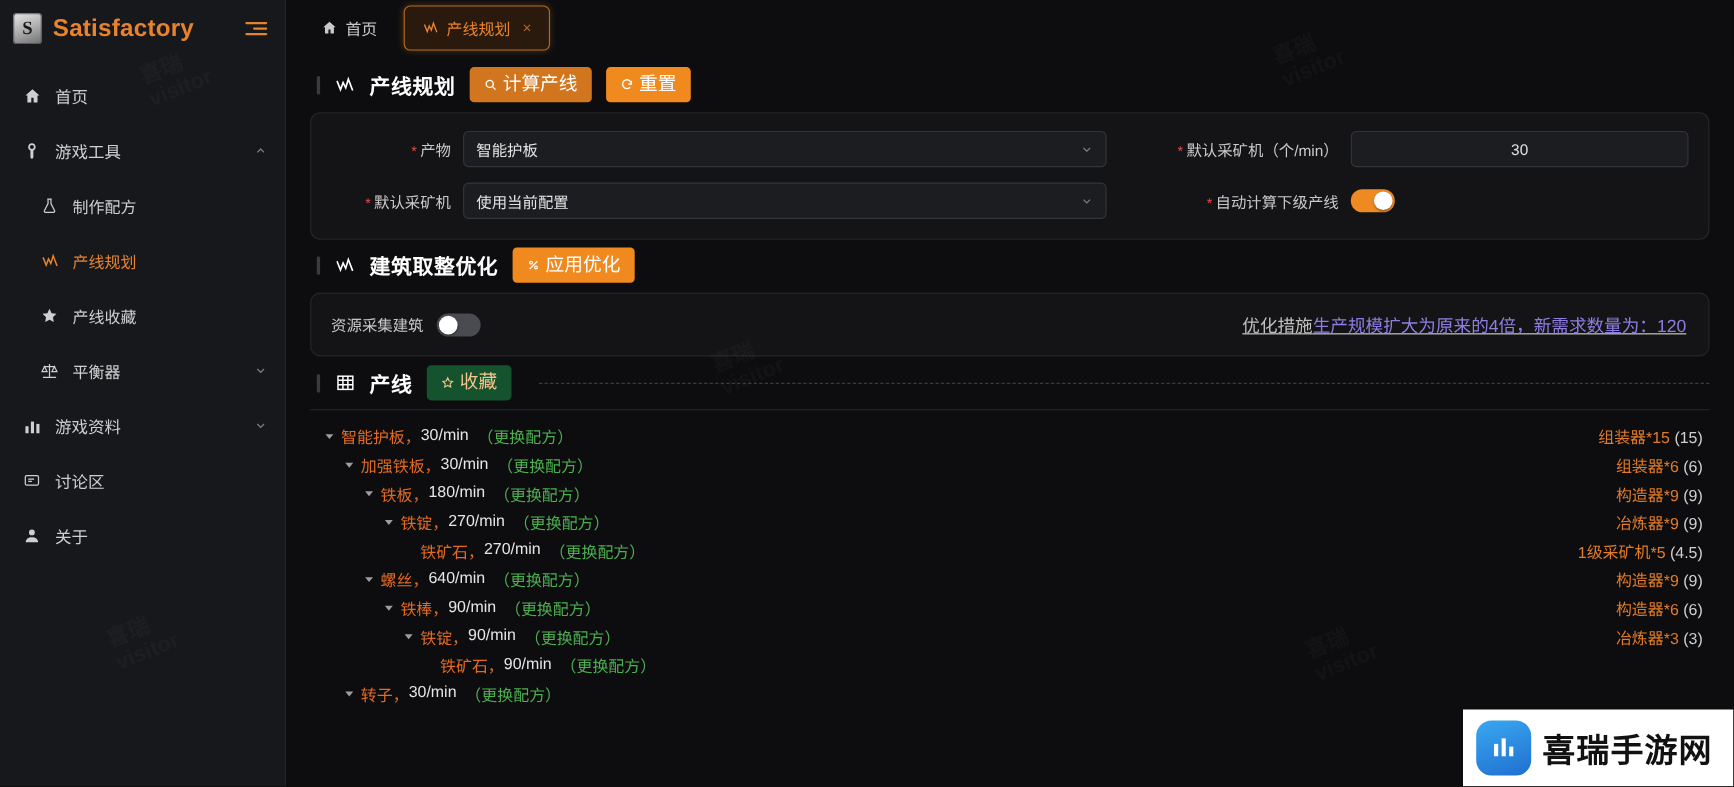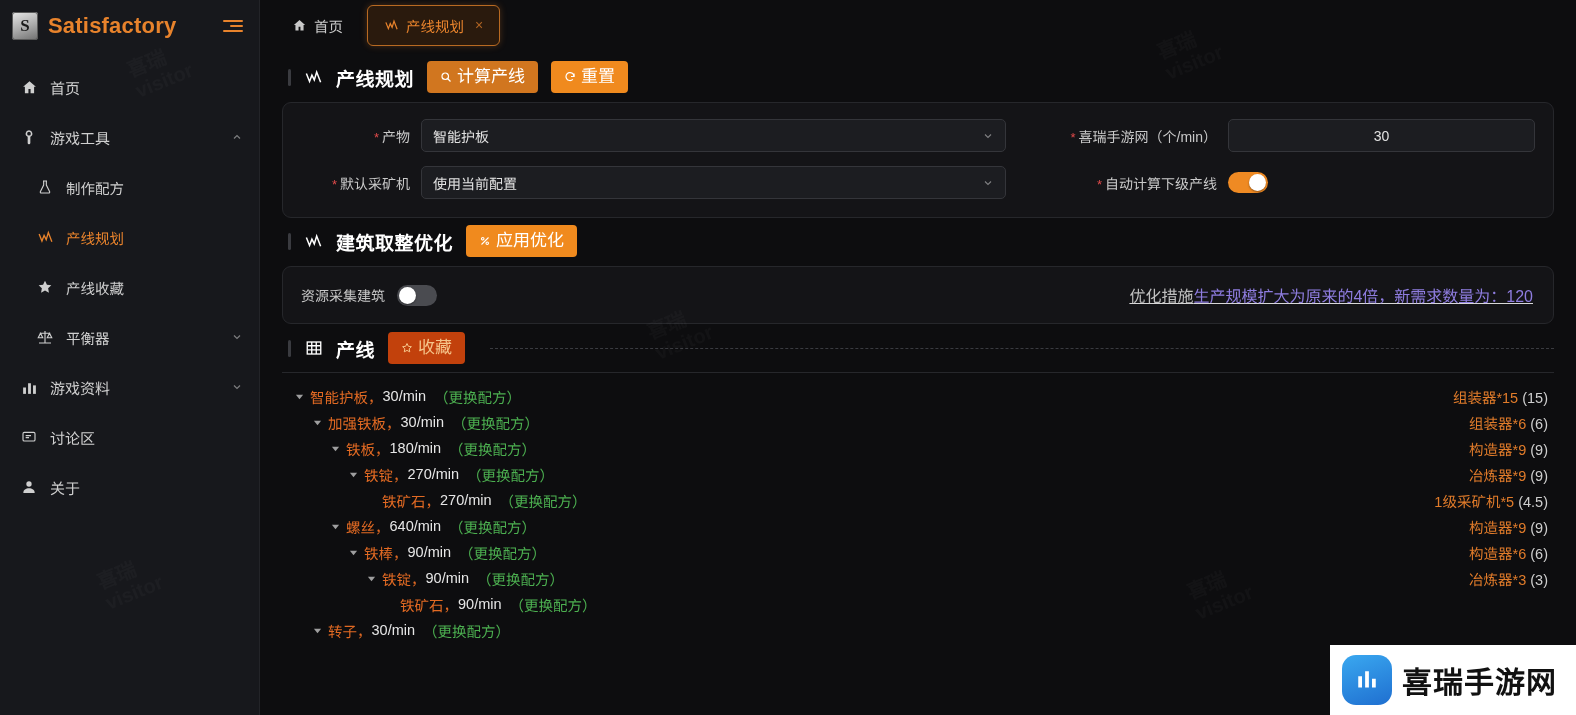--- a/index.html
+++ b/index.html
@@ -105,21 +105,21 @@
 
   .btn {
     display: inline-flex; align-items: center; gap: 5px;
     border: none; border-radius: 4px; cursor: pointer;
     font-size: 17px; color: #fff; padding: 6px 13px;
     font-family: inherit; line-height: 1.2;
   }
   .btn-primary { background: #d1761f; }
   .btn-reset { background: #f08a1e; }
   .btn-apply { background: #f08a1e; }
-  .btn-fav { background: #c2410c; color: #f5c48a; text-align: right; }
+  .btn-fav { background: #14532d; color: #f5c48a; text-align: right; }
   .btn .bico { display: flex; align-items: center; justify-content: center; width: 12px; height: 12px; }
 
   .card {
     background: #141417;
     border: 1px solid #26272b;
     border-radius: 9px;
     margin-top: 2px;
   }
   .card-body { padding: 16px 18px 18px 18px; }
 
@@ -417,21 +417,21 @@
               <div class="select">
                 <span class="val">智能护板</span>
                 <span class="caret">
                   <svg width="12" height="12" viewBox="0 0 24 24" fill="none" stroke="currentColor" stroke-width="2.2">
                       <path d="M6 9l6 6 6-6"></path>
                     </svg>
                 </span>
               </div>
             </div>
             <div class="fgroup right">
-              <span class="flabel lw3"><span class="req">*</span><span>喜瑞手游网（个/min）</span></span>
+              <span class="flabel lw3"><span class="req">*</span><span>默认采矿机（个/min）</span></span>
               <div class="textinput">
                 <span class="val">30</span>
               </div>
             </div>
           </div>
 
           <div class="form-row">
             <div class="fgroup left">
               <span class="flabel lw1"><span class="req">*</span><span>默认采矿机</span></span>
               <div class="select">

